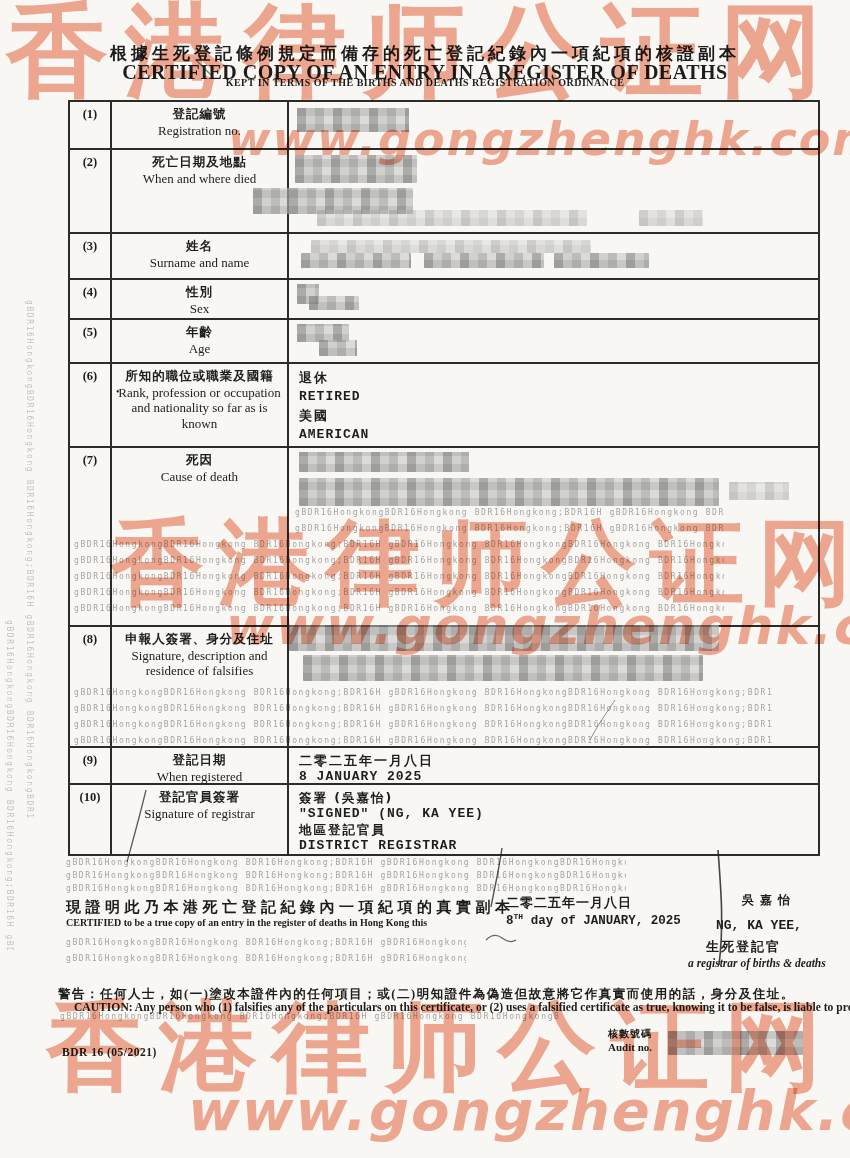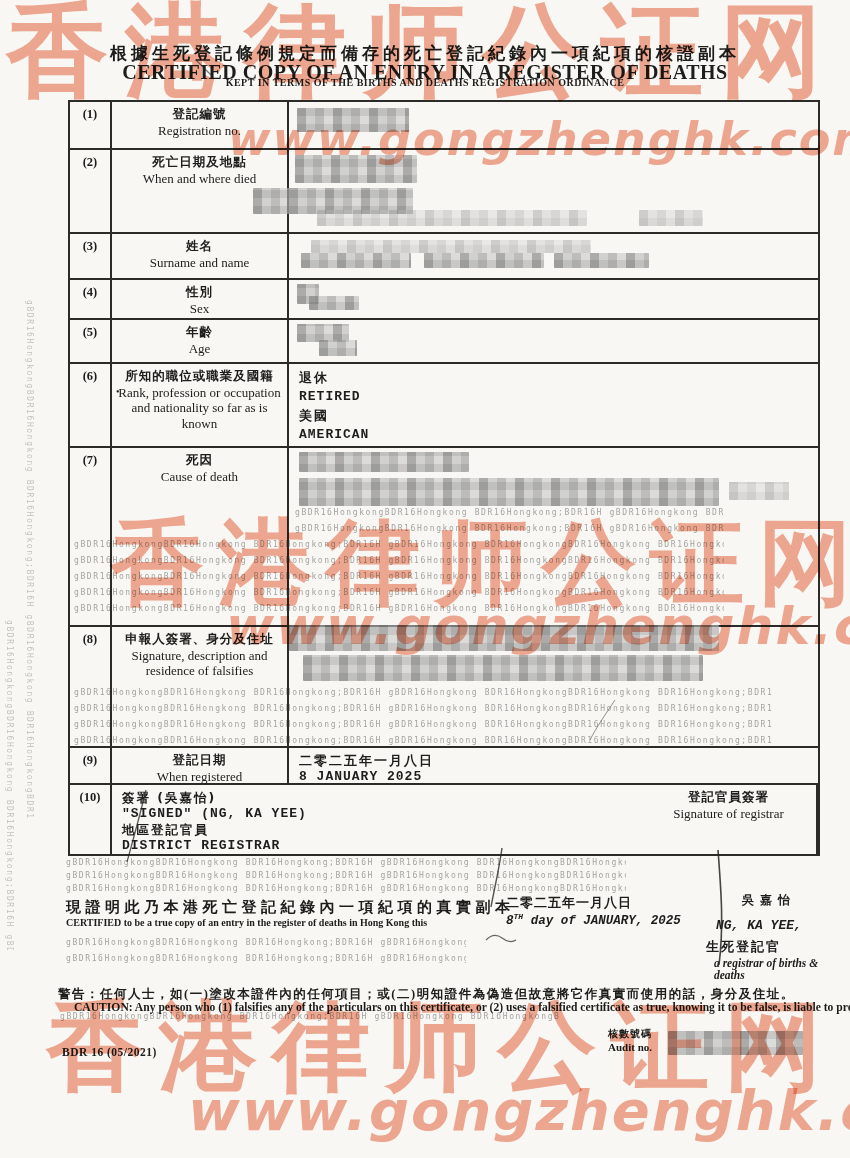--- a/index.html
+++ b/index.html
@@ -44,21 +44,21 @@
   .rd.light{opacity:.55;}
   
   .noise{position:absolute;font-family:"DejaVu Sans Mono",monospace;font-size:8px;
          letter-spacing:1.6px;color:#1a1a1a;opacity:.40;white-space:nowrap;overflow:hidden;
          z-index:2;pointer-events:none;}
   .noise.vert{transform:rotate(90deg);transform-origin:left top;opacity:.25;}
   
   .abs{position:absolute;z-index:5;}
   .cert-zh{font-size:15px;font-weight:700;letter-spacing:4.5px;white-space:nowrap;}
   .cert-en{font-size:10px;font-weight:700;white-space:nowrap;text-align:right;}
-  .mono{font-family:"Liberation Mono",monospace;font-weight:700;font-style:italic;}
+  .mono{font-family:"Liberation Mono",monospace;font-weight:700;}
   .cjk{font-family:"DejaVu Sans",sans-serif;font-weight:700;}
   .reg-title-en{font-style:italic;font-weight:700;font-size:11.5px;}
   .caution-zh{font-size:12.5px;font-weight:700;letter-spacing:1.5px;white-space:nowrap;}
   .caution-en{font-size:11.6px;font-weight:700;white-space:nowrap;}
   .small-lbl{font-size:11px;font-weight:700;line-height:1.3;}
   .formno{font-size:11.5px;font-weight:700;letter-spacing:.5px;}
   svg.strokes{position:absolute;left:0;top:0;z-index:7;pointer-events:none;}
 </style>
 </head>
 <body>
@@ -208,46 +208,46 @@
         <div class="le">When registered</div>
       </div>
       <div class="td td-val">
         <div class="vzh" style="font-size:13px;line-height:1.2">二零二五年一月八日</div>
         <div class="ven" style="line-height:1.2">8 JANUARY 2025</div>
       </div>
     </div>
 
     <div class="tr" style="height:69px">
       <div class="td td-no">(10)</div>
+      <div class="td td-lbl">
+        <div class="lz">登記官員簽署</div>
+        <div class="le">Signature of registrar</div>
+      </div>
       <div class="td td-val">
         <div class="vzh" style="font-size:12.5px;line-height:1.25">簽署 (吳嘉怡)</div>
         <div class="ven" style="line-height:1.25">"SIGNED" (NG, KA YEE)</div>
         <div class="vzh" style="font-size:12.5px;line-height:1.25">地區登記官員</div>
         <div class="ven" style="line-height:1.25">DISTRICT REGISTRAR</div>
       </div>
-      <div class="td td-lbl">
-        <div class="lz">登記官員簽署</div>
-        <div class="le">Signature of registrar</div>
-      </div>
     </div>
 
   </div>
 
   <div class="abs cert-zh" style="left:66px;top:898px">現證明此乃本港死亡登記紀錄內一項紀項的真實副本</div>
   <div class="abs cert-en" style="left:66px;top:917px">CERTIFIED to be a true copy of an entry in the register of deaths in Hong Kong this</div>
 
   <div class="abs cjk" style="left:506px;top:894px;font-size:13px;letter-spacing:1px">二零二五年一月八日</div>
   <div class="abs mono" style="left:506px;top:912px;font-size:12.5px">
     <span>8</span><sup style="font-size:8px">TH</sup><span> day of JANUARY, 2025</span>
   </div>
 
   <div class="abs cjk" style="left:742px;top:892px;font-size:12px;letter-spacing:6px">吳嘉怡</div>
   <div class="abs mono" style="left:716px;top:918px;font-size:13px">NG, KA YEE,</div>
   <div class="abs cjk" style="left:706px;top:938px;font-size:13px;letter-spacing:2px">生死登記官</div>
-  <div class="abs reg-title-en" style="left:714px;top:957px">a registrar of births &amp; deaths</div>
+  <div class="abs reg-title-en" style="left:688px;top:957px">a registrar of births &amp; deaths</div>
 
   <div class="abs caution-zh" style="left:58px;top:986px">警告：任何人士，如(一)塗改本證件內的任何項目；或(二)明知證件為偽造但故意將它作真實而使用的話，身分及住址。</div>
   <div class="abs caution-en" style="left:74px;top:1001px">CAUTION: Any person who (1) falsifies any of the particulars on this certificate, or (2) uses a falsified certificate as true, knowing it to be false, is liable to prosecution.</div>
 
   <div class="abs small-lbl" style="left:608px;top:1027px">
     <div class="cjk" style="font-size:10px;letter-spacing:1px">核數號碼</div>
     <div>Audit no.</div>
   </div>
   <div class="rd" style="left:668px;top:1031px;width:135px;height:24px;z-index:5"></div>
 

